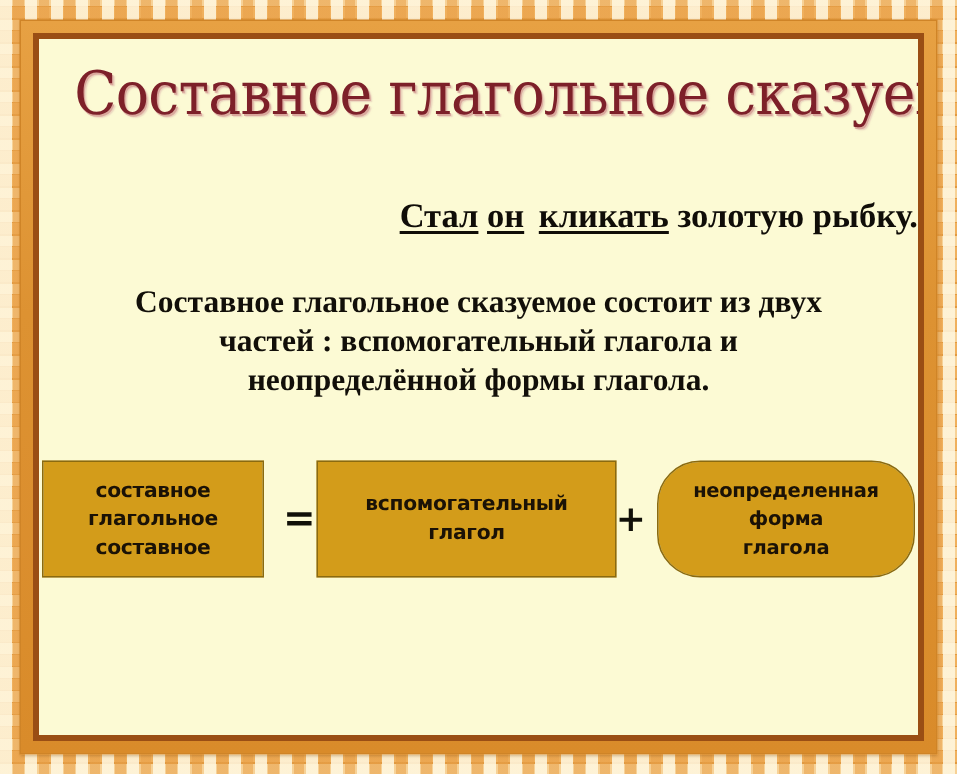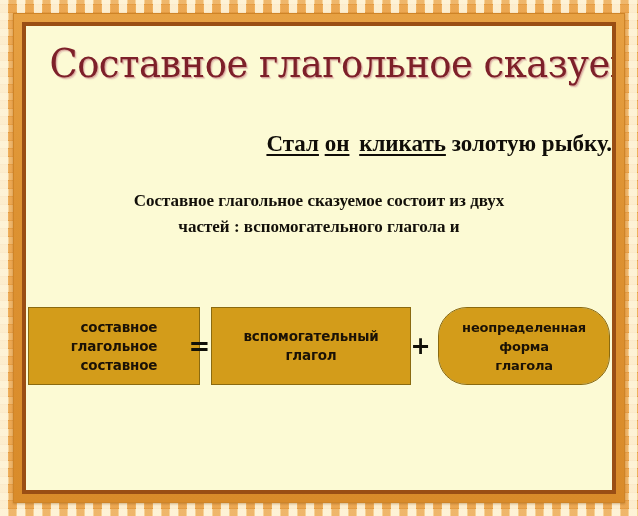--- a/index.html
+++ b/index.html
@@ -114,21 +114,21 @@
 
   
   #definition {
     position: absolute;
     left: 36px;
     top: 162px;
     width: 514px;
     text-align: center;
     font-family: "Liberation Serif", serif;
     font-weight: bold;
-    font-size: 17px;
+    font-size: 21px;
     line-height: 26px;
     color: #120f09;
   }
   #definition .dline { display: block; white-space: nowrap; }
 
   
   #formula {
     position: absolute;
     left: 0;
     top: 281px;
@@ -151,21 +151,21 @@
     font-family: "DejaVu Sans", "Liberation Sans", sans-serif;
     font-weight: bold;
     font-size: 13.5px;
     line-height: 19px;
     color: #1b1206;
     letter-spacing: -0.2px;
   }
   .fbox .inner { display: block; }
   .fbox .fline { display: block; white-space: nowrap; }
 
-  #box-1 { left: 2px;   width: 172px; text-align: right; }
+  #box-1 { left: 2px;   width: 148px; }
   #box-2 { left: 185px; width: 200px; }
   #box-3 { left: 412px; width: 172px; font-size: 13px; border-radius: 29px; }
 
   .fop {
     position: absolute;
     top: 0;
     height: 78px;
     display: flex;
     align-items: center;
     justify-content: center;
@@ -188,21 +188,22 @@
   <div id="panel">
 
     <div id="title">Составное глагольное сказуемое</div>
 
     <div id="sentence">
       <span class="u">Стал</span><span>&nbsp;</span><span class="u pad">он</span><span>&nbsp;</span><span class="u">кликать</span><span>&nbsp;</span><span>золотую рыбку.</span>
     </div>
 
     <div id="definition">
       <span class="dline">Составное глагольное сказуемое состоит из двух</span>
-      <span class="dline">частей : вспомогательного глагола и</span>
+      <span class="dline">частей : вспомогательный глагола и</span>
+      <span class="dline">неопределённой формы глагола.</span>
     </div>
 
     <div id="formula">
 
       <div class="fbox" id="box-1">
         <span class="inner">
           <span class="fline">составное</span>
           <span class="fline">глагольное</span>
           <span class="fline">составное</span>
         </span>

